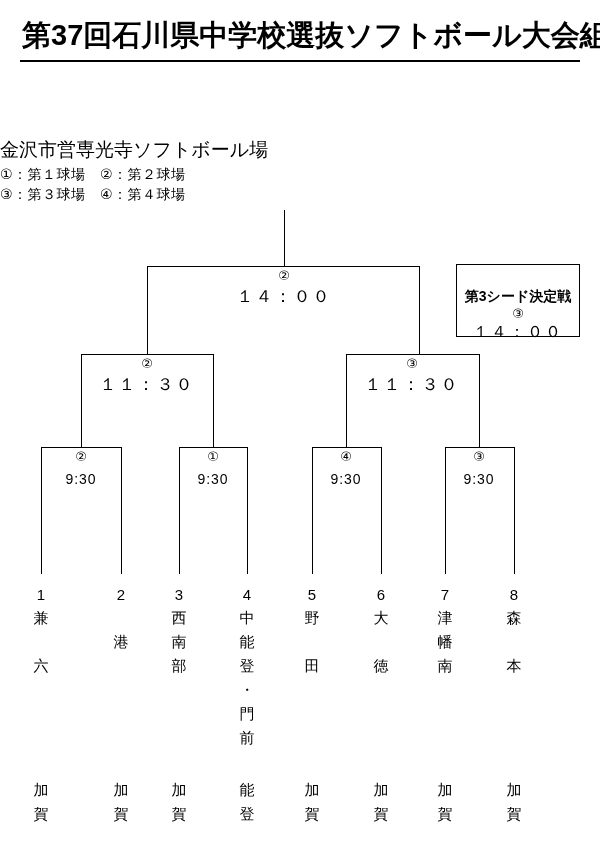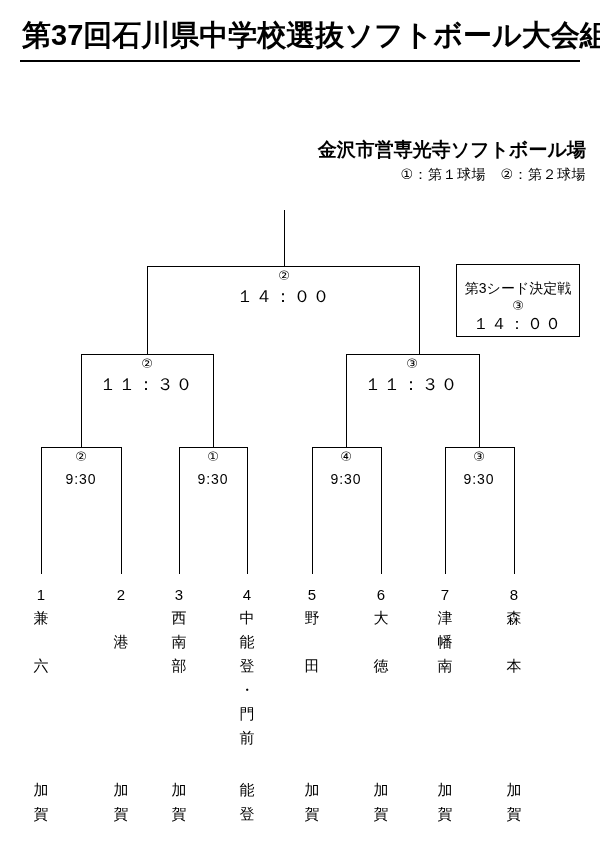--- a/index.html
+++ b/index.html
@@ -50,32 +50,32 @@
     line-height: 24px;
     white-space: nowrap;
   }
 
   
   .venue-name {
     position: absolute;
     left: 0px;
     top: 138px;
     width: 586px;
-    text-align: right;
+    text-align: left;
     font-size: 19px;
-    font-weight: bold;
+    font-weight: normal;
     line-height: 23px;
     white-space: nowrap;
   }
   .venue-fields {
     position: absolute;
     left: 0px;
     top: 164px;
     width: 586px;
-    text-align: right;
+    text-align: left;
     font-size: 14px;
     line-height: 20px;
     white-space: nowrap;
   }
   .venue-fields div { letter-spacing: 0.5px; }
 
   
   .hline {
     position: absolute;
     height: 1px;
@@ -112,23 +112,23 @@
     left: 456px;
     top: 264px;
     width: 124px;
     height: 73px;
     border: 1px solid #000000;
     box-sizing: border-box;
     text-align: center;
   }
   .seed-title {
     font-size: 14px;
-    font-weight: normal;
+    font-weight: bold;
     line-height: 18px;
-    margin-top: 14px;
+    margin-top: 22px;
     white-space: nowrap;
   }
   .seed-field {
     font-size: 13px;
     line-height: 17px;
   }
   .seed-time {
     font-size: 16px;
     line-height: 20px;
     letter-spacing: 2px;
@@ -164,20 +164,21 @@
 <body>
 
 <div id="page">
 
   <div class="title">第37回石川県中学校選抜ソフトボール大会組み合わせ</div>
   <div class="title-rule"></div>
 
   <div class="venue-name">金沢市営専光寺ソフトボール場</div>
   <div class="venue-fields">
     <div>①：第１球場　②：第２球場</div>
+    <div>③：第３球場　④：第４球場</div>
   </div>
 
   <div class="seed-box">
     <div class="seed-title">第3シード決定戦</div>
     <div class="seed-field">③</div>
     <div class="seed-time">１４：００</div>
   </div>
 
   <div class="vline" style="left:284px; top:210px; height:56px;"></div>
 

